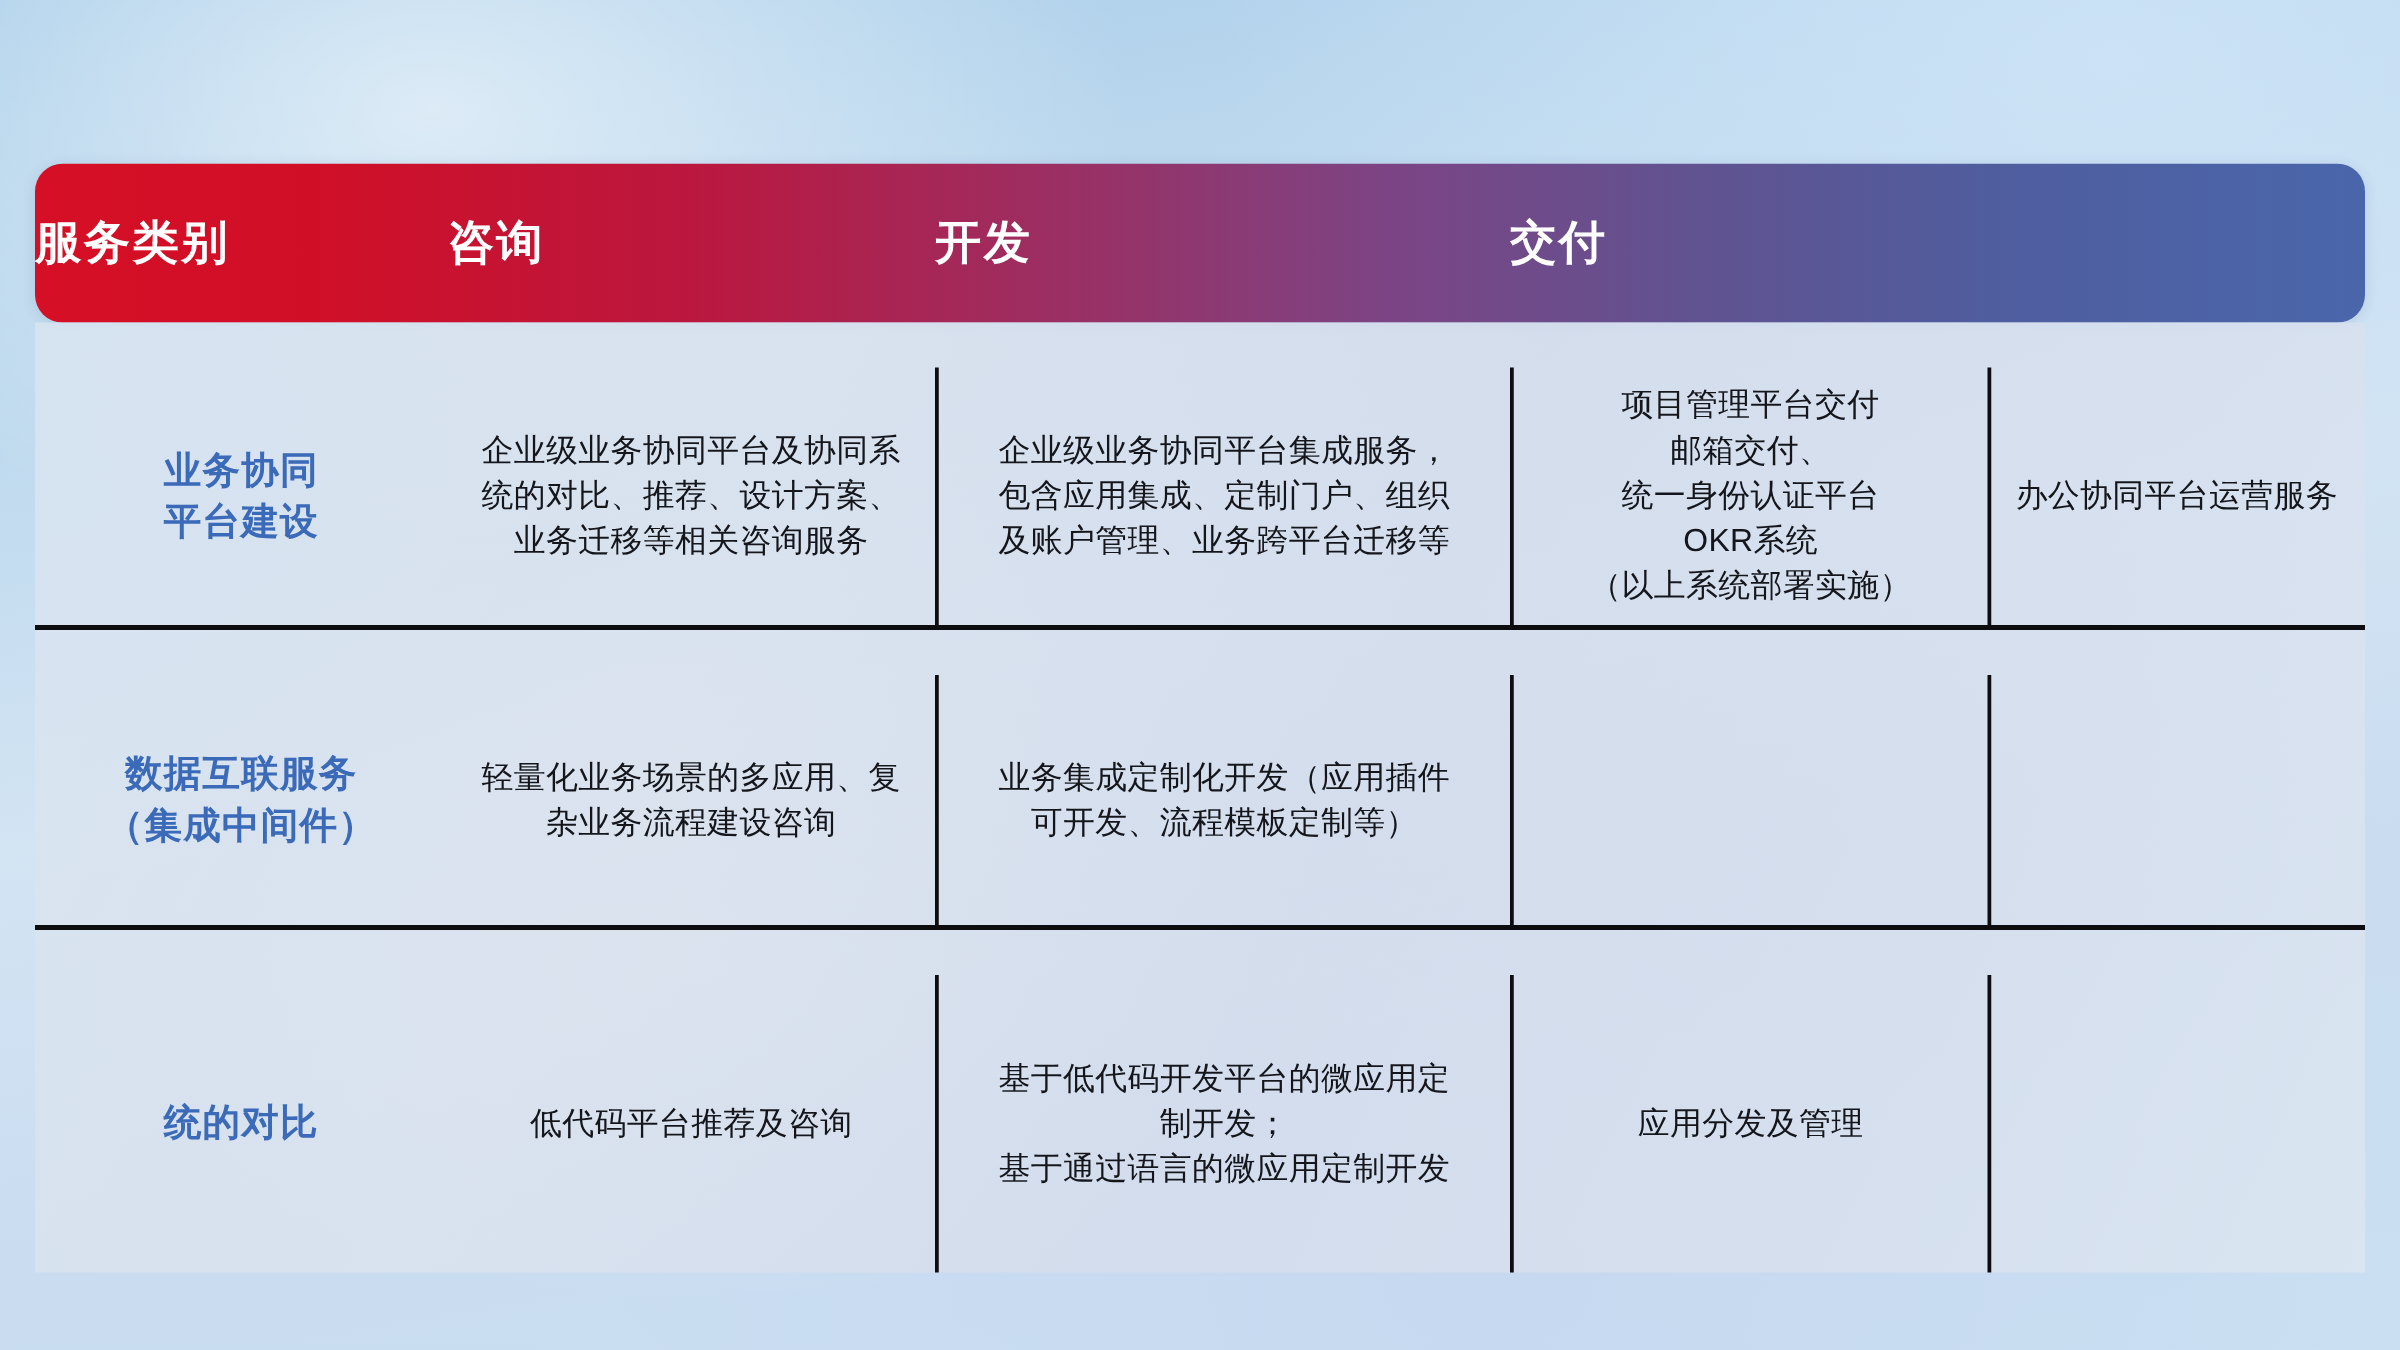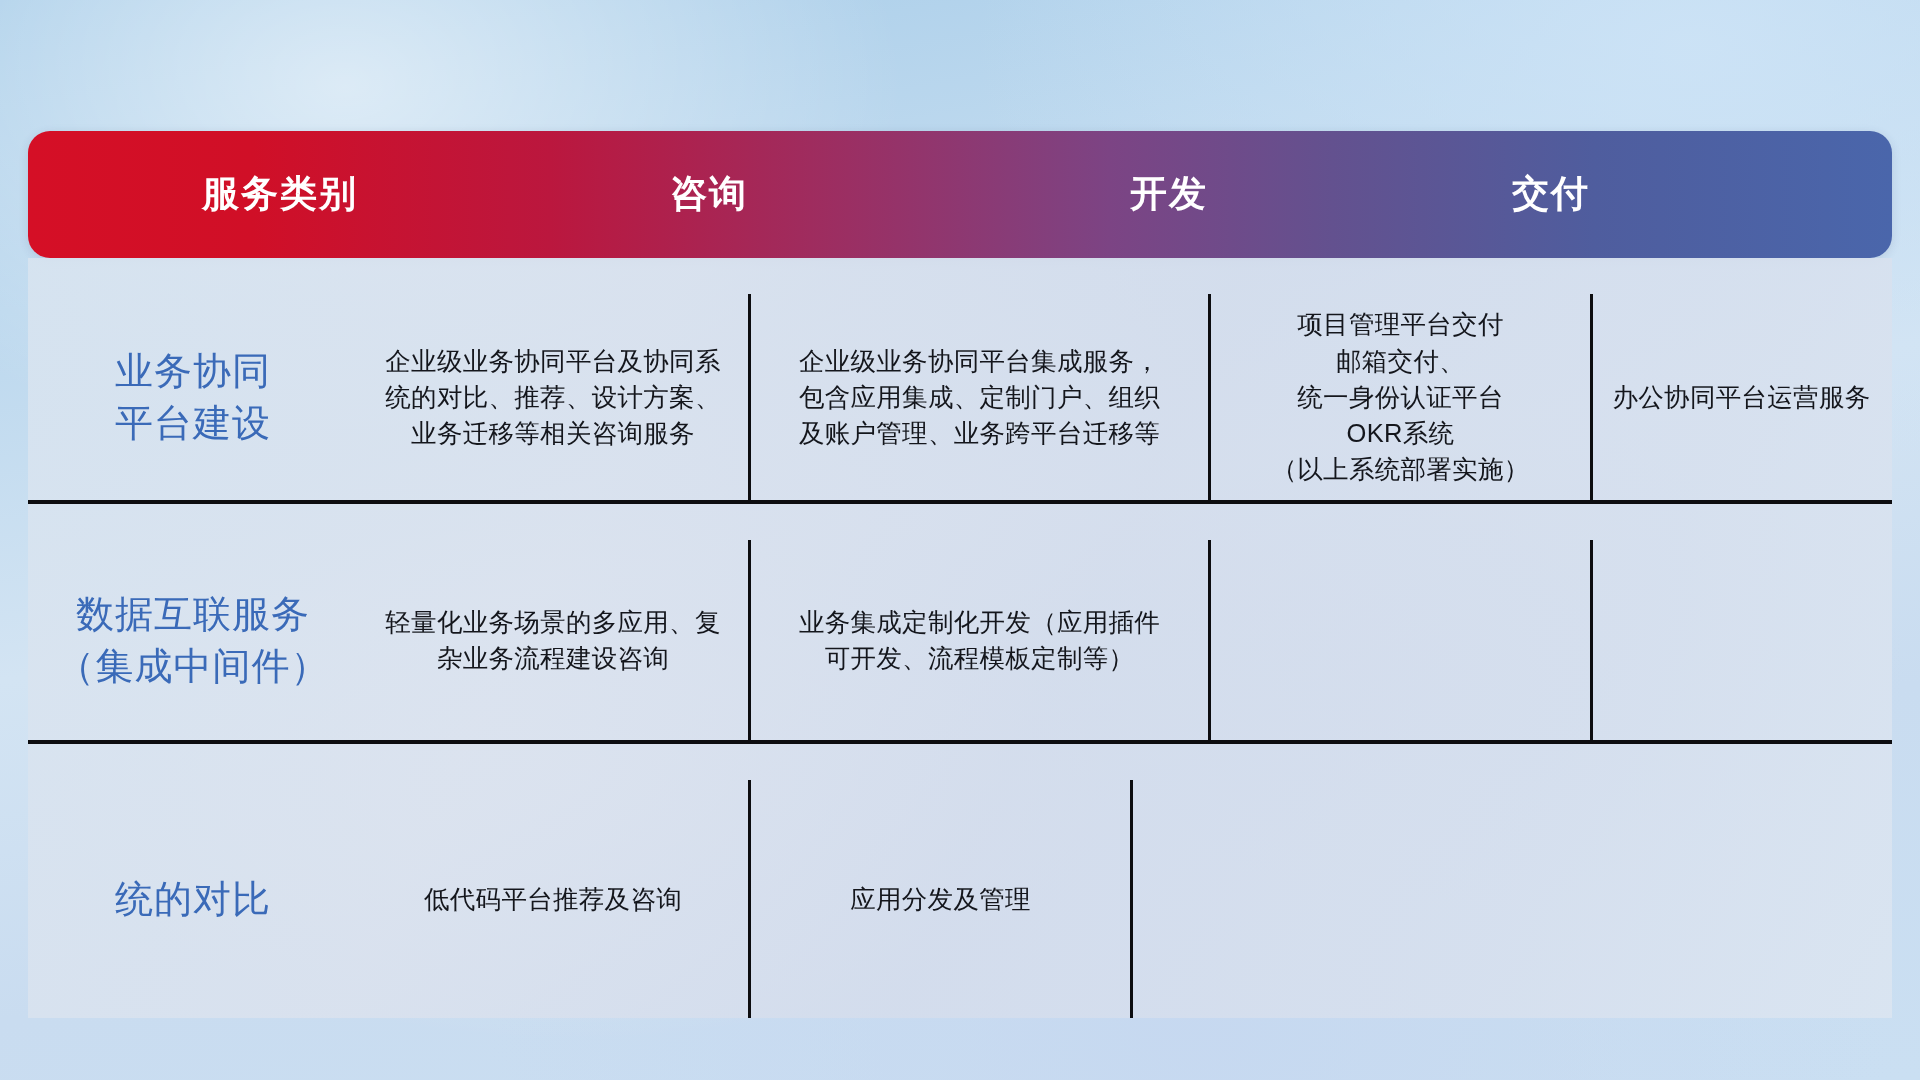--- a/index.html
+++ b/index.html
@@ -60,21 +60,21 @@
     display: flex;
     align-items: center;
     box-shadow: 0 2px 10px rgba(60,70,110,0.14);
     overflow: hidden;
   }
   .hcell {
     color: #ffffff;
     font-size: 37px;
     font-weight: 700;
     letter-spacing: 2px;
-    text-align: right;
+    text-align: left;
     line-height: 1.1;
     user-select: none;
   }
   .hcell.c0 { width: 330px; }
   .hcell.c1 { width: 390px; }
   .hcell.c2 { width: 460px; }
   .hcell.c3 { width: 382px; }
   .hcell.c4 { width: 302px; }
 
   
@@ -110,22 +110,22 @@
     margin-top: 36px;
   }
   .tcell.c0 { width: 330px; }
   .tcell.c1 { width: 390px; }
   .tcell.c2 { width: 460px; border-left: 3px solid #0d0d10; }
   .tcell.c3 { width: 382px; border-left: 3px solid #0d0d10; }
   .tcell.c4 { width: 302px; border-left: 3px solid #0d0d10; padding-left: 12px; }
 
   .rowlabel {
     color: #3a6ab8;
-    font-size: 38px;
-    font-weight: 400;
+    font-size: 30px;
+    font-weight: 700;
     line-height: 1.38;
     letter-spacing: 1px;
     white-space: pre-line;
   }
 
   .r0 .tcell { height: 206px; }
   .r1 .tcell { height: 200px; text-align: center; }
   .r2 .tcell { height: 238px; }
 </style>
 </head>
@@ -175,18 +175,21 @@
 可开发、流程模板定制等）</div>
       <div class="tcell c3"></div>
       <div class="tcell c4"></div>
     </div>
 
     <div class="trow r2">
       <div class="tcell c0">
         <span class="rowlabel">统的对比</span>
       </div>
       <div class="tcell c1">低代码平台推荐及咨询</div>
+      <div class="tcell c2">基于低代码开发平台的微应用定
+制开发；
+基于通过语言的微应用定制开发</div>
       <div class="tcell c3">应用分发及管理</div>
       <div class="tcell c4"></div>
     </div>
 
   </div>
 </div>
 
 </body></html>

